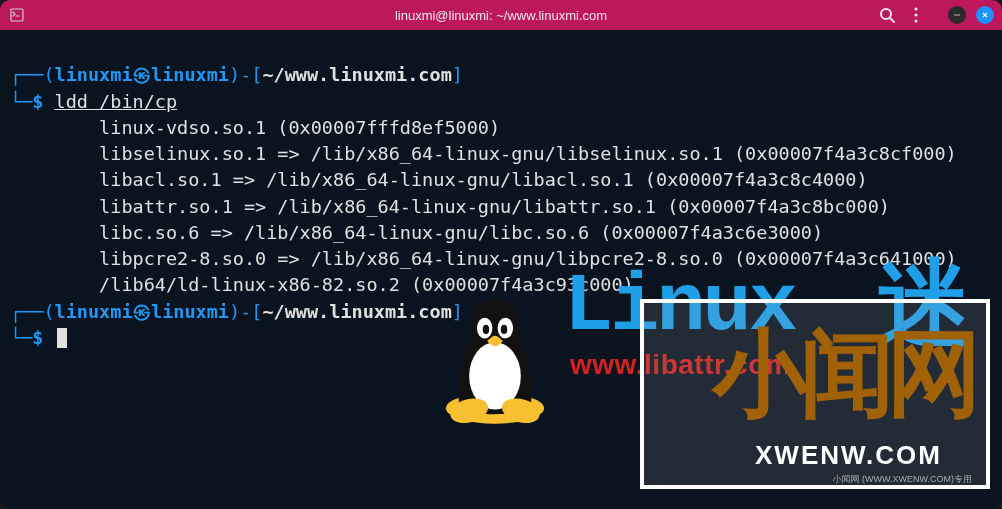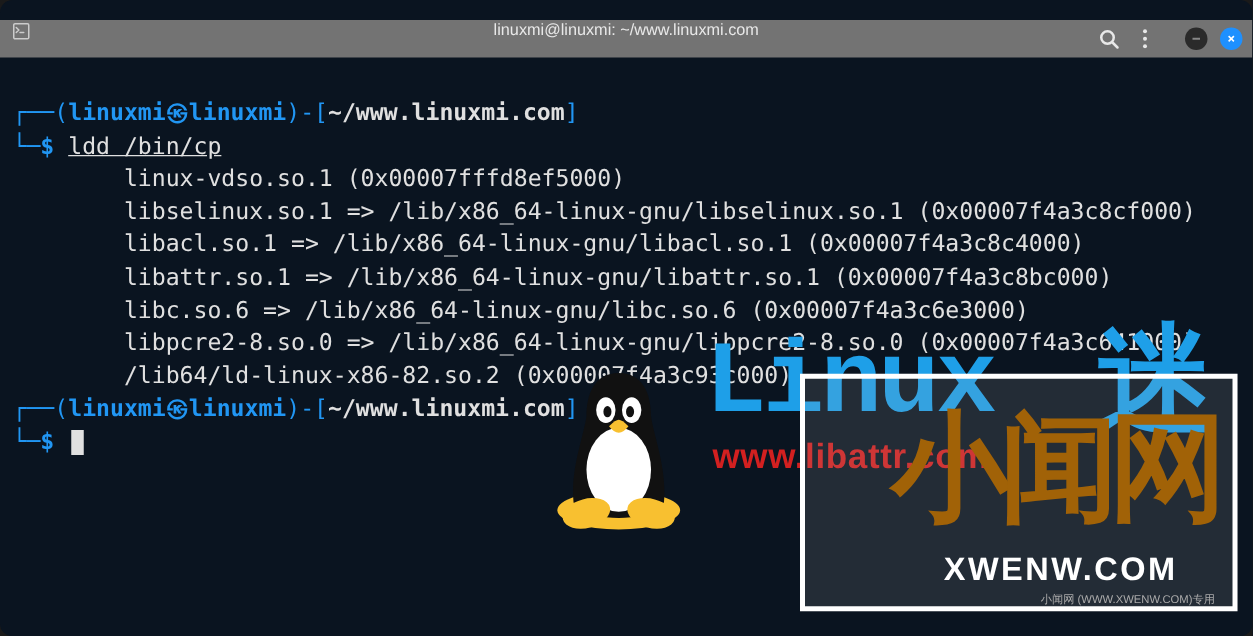--- a/index.html
+++ b/index.html
@@ -16,26 +16,26 @@
       height: 509px;
       background: #0a1420;
       border-radius: 10px;
       overflow: hidden;
       display: flex;
       flex-direction: column;
       position: relative;
     }
     .titlebar {
       height: 30px;
-      background: #737373;
-      display: flex;
+      background: #be185d;
+      display: flex;
+      align-items: center;
       padding: 0 8px;
       position: relative;
       flex-shrink: 0;
-      margin-top: 16px;
     }
     .file-icon {
       width: 18px;
       height: 18px;
       display: flex;
       align-items: center;
       justify-content: center;
       color: #ccc;
     }
     .title-text {

